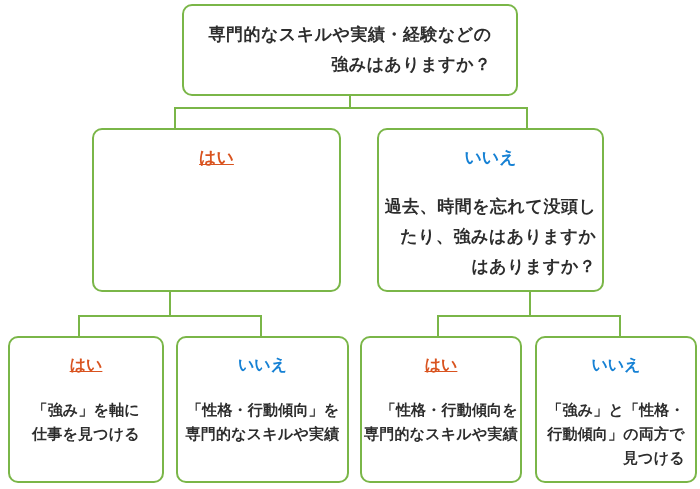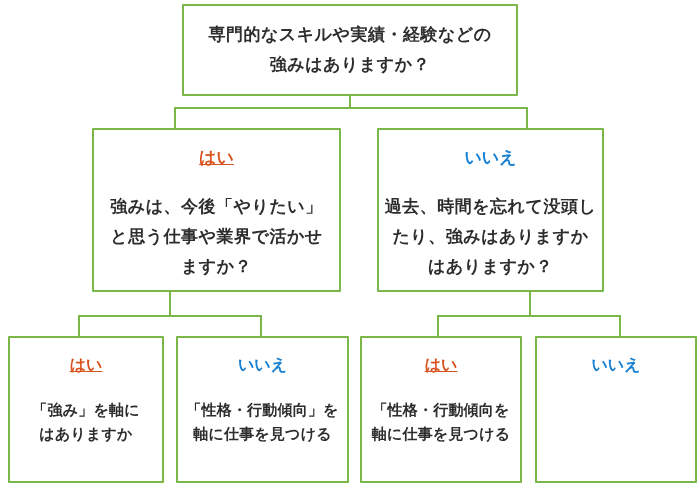--- a/index.html
+++ b/index.html
@@ -18,25 +18,25 @@
     overflow:hidden;
   }
   .line{position:absolute;background:var(--green);}
   .line.v{width:2px;}
   .line.h{height:2px;}
   .box{
     position:absolute;
     box-sizing:border-box;
     background:#fff;
     border:2px solid var(--green);
-    border-radius:1px;
+    border-radius:10px;
     display:flex;
     flex-direction:column;
     align-items:center;
-    text-align:center;
+    text-align:right;
     color:var(--text);
     font-weight:bold;
   }
   .box .question{
     white-space:pre-line;
     font-size:17px;
     line-height:30px;
     letter-spacing:0.5px;
   }
   .root-box{justify-content:center;}
@@ -81,47 +81,47 @@
   <div class="line v" style="left:437px;top:315px;height:22px"></div>
   <div class="line v" style="left:619px;top:315px;height:22px"></div>
 
   <div class="box root-box" style="left:182px;top:4px;width:336px;height:92px">
     <div class="question">専門的なスキルや実績・経験などの
 強みはありますか？</div>
   </div>
 
   <div class="box mid-box" style="left:92px;top:128px;width:249px;height:164px">
     <div class="answer-label yes">はい</div>
-    <div class="question">強みは、今後「やりたい」
-と思う仕事や業界で活かせ
-ますか？</div>
   </div>
 
   <div class="box mid-box" style="left:377px;top:128px;width:227px;height:164px">
     <div class="answer-label no">いいえ</div>
     <div class="question">過去、時間を忘れて没頭し
 たり、強みはありますか
 はありますか？</div>
   </div>
 
   <div class="box leaf-box" style="left:8px;top:336px;width:156px;height:147px">
     <div class="answer-label yes">はい</div>
     <div class="result">「強み」を軸に
-はありますか</div>
+仕事を見つける</div>
   </div>
 
   <div class="box leaf-box" style="left:176px;top:336px;width:173px;height:147px">
     <div class="answer-label no">いいえ</div>
     <div class="result">「性格・行動傾向」を
-軸に仕事を見つける</div>
+専門的なスキルや実績</div>
   </div>
 
   <div class="box leaf-box" style="left:360px;top:336px;width:162px;height:147px">
     <div class="answer-label yes">はい</div>
     <div class="result">「性格・行動傾向を
-軸に仕事を見つける</div>
+専門的なスキルや実績</div>
   </div>
 
   <div class="box leaf-box" style="left:535px;top:336px;width:162px;height:147px">
     <div class="answer-label no">いいえ</div>
+    <div class="result">「強み」と「性格・
+行動傾向」の両方で
+見つける</div>
   </div>
 
 </div>
 
 </body></html>

